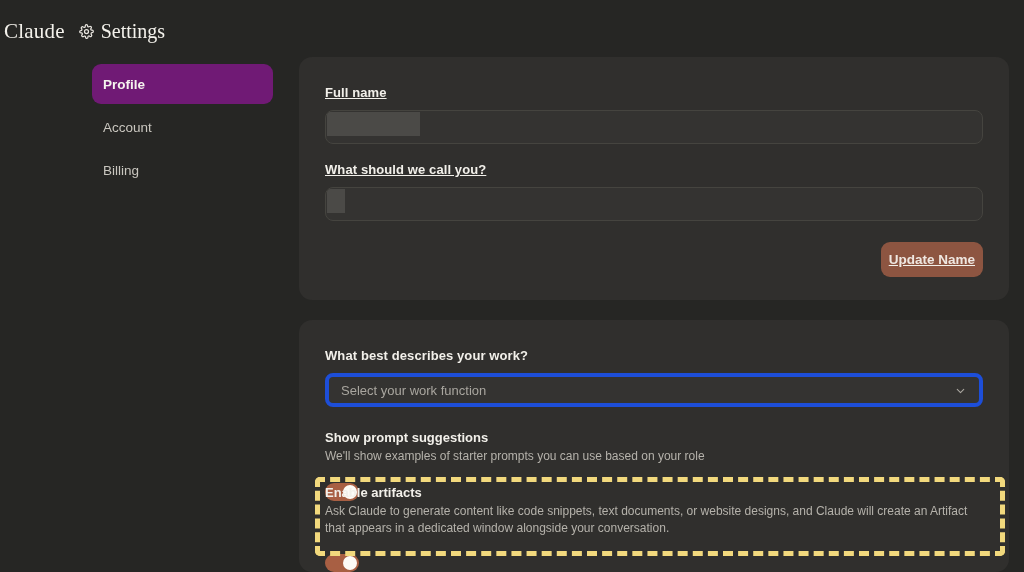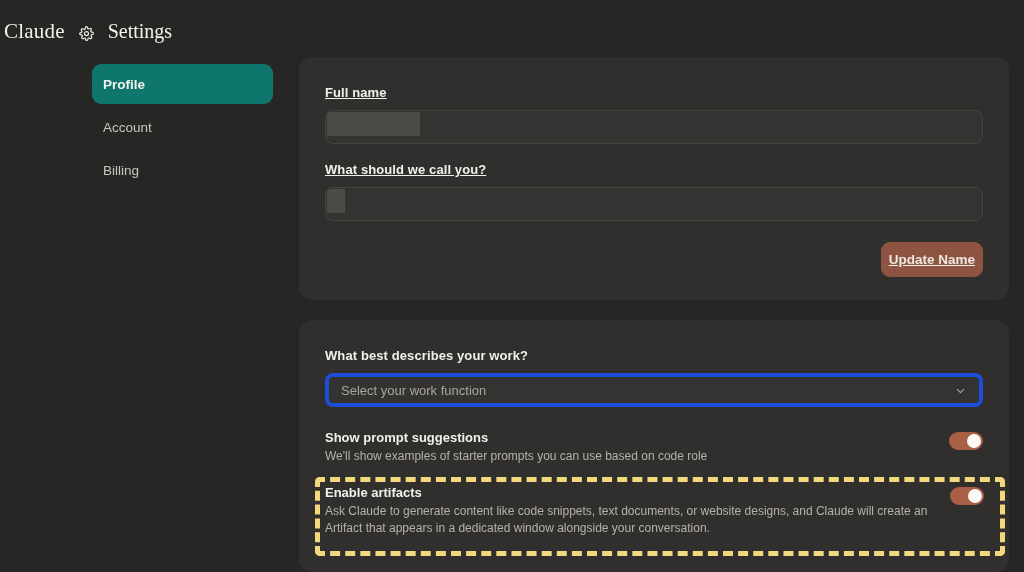--- a/index.html
+++ b/index.html
@@ -31,22 +31,22 @@
   }
   .brand {
     font-family: "Liberation Serif", serif;
     font-size: 21px;
     color: #f4f2ec;
     letter-spacing: 0.2px;
     line-height: 1;
   }
   .settings-group {
     display: flex;
-    align-items: flex-end;
-    gap: 14px;
+    align-items: center;
+    gap: 7px;
   }
   .gear-icon {
     width: 15px;
     height: 15px;
     display: block;
   }
   .settings-label {
     font-family: "Liberation Serif", serif;
     font-size: 20px;
     color: #f4f2ec;
@@ -66,21 +66,21 @@
     align-items: center;
     padding-left: 11px;
     box-sizing: border-box;
     border-radius: 9px;
     font-size: 13.5px;
     color: #c9c6bf;
     margin-bottom: 3px;
     cursor: pointer;
   }
   .nav-item.active {
-    background: #0f766e;
+    background: #701a75;
     color: #f5f3ee;
     font-weight: 600;
   }
 
   
   .card {
     position: absolute;
     left: 299px;
     width: 710px;
     background: #302f2d;
@@ -172,20 +172,21 @@
     height: 13px;
     display: block;
   }
 
   
   .toggle-row {
     display: flex;
     align-items: flex-start;
     justify-content: space-between;
     gap: 16px;
+    flex-direction: column;
   }
   #row-prompt-suggestions { margin-top: 23px; }
   .row-text { flex: 1; }
   .row-title {
     font-size: 13px;
     font-weight: 700;
     color: #f2f0ea;
     margin: 0 0 3px 0;
   }
   .row-desc {
@@ -286,21 +287,21 @@
     <span class="chevron-down-icon">
       <svg viewBox="0 0 24 24" width="13" height="13" fill="none" stroke="#a9a69f" stroke-width="2" stroke-linecap="round" stroke-linejoin="round">
         <polyline points="6 9 12 15 18 9"></polyline>
       </svg>
     </span>
   </div>
 
   <div class="toggle-row" id="row-prompt-suggestions">
     <div class="row-text">
       <p class="row-title">Show prompt suggestions</p>
-      <p class="row-desc">We'll show examples of starter prompts you can use based on code role</p>
+      <p class="row-desc">We'll show examples of starter prompts you can use based on your role</p>
     </div>
     <div class="toggle">
       <span class="knob"></span>
     </div>
   </div>
 </section>
 
 <div class="toggle-row" id="row-enable-artifacts">
   <div class="row-text">
     <p class="row-title">Enable artifacts</p>

